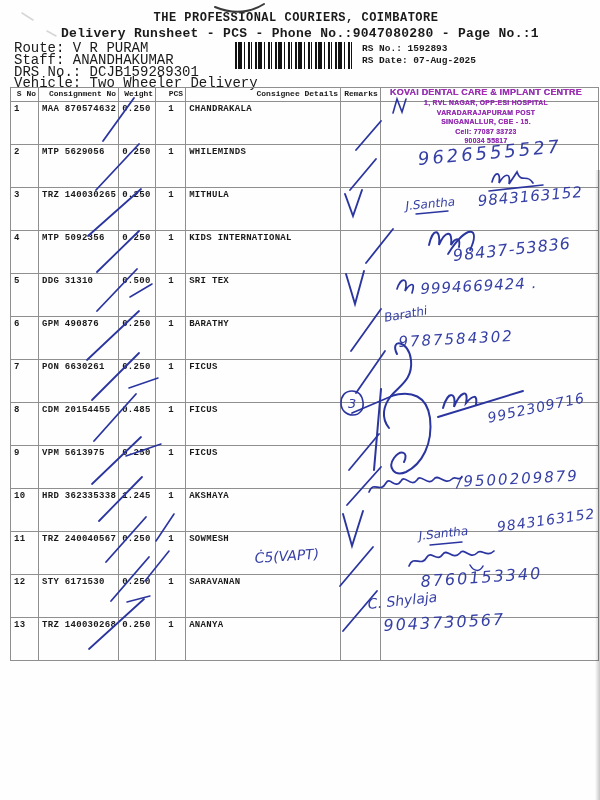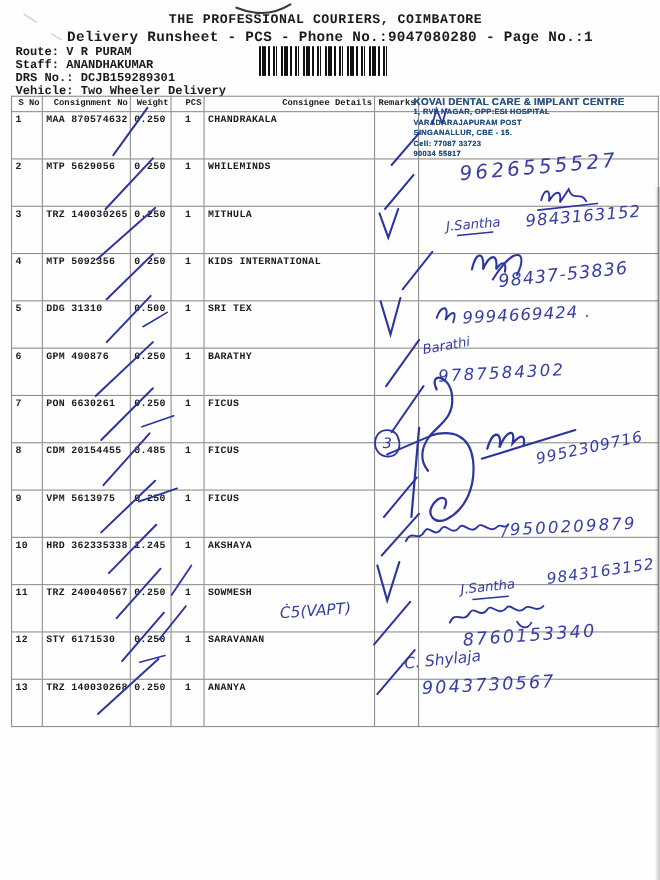--- a/index.html
+++ b/index.html
@@ -8,35 +8,35 @@
     background:#fefefe;overflow:hidden;
     font-family:"Liberation Mono","DejaVu Sans Mono",monospace;
     color:#1a1a1a;
   }
   .edge-shadow{position:absolute;right:0;top:170px;bottom:0;width:5px;
     background:linear-gradient(to right,rgba(0,0,0,0),rgba(0,0,0,.22));}
   .doc-title{position:absolute;top:11px;left:0;width:592px;text-align:center;
     font-size:12px;font-weight:bold;letter-spacing:.5px;}
   .doc-subtitle{position:absolute;top:26px;left:0;width:600px;text-align:center;
     font-size:13px;font-weight:bold;letter-spacing:.3px;}
-  .meta-left{position:absolute;left:14px;top:43px;font-size:11px;font-weight:bold;line-height:11.8px;}
+  .meta-left{position:absolute;left:14px;top:43px;font-size:14px;font-weight:normal;line-height:11.8px;}
   .meta-right{position:absolute;left:362px;top:43px;font-size:9.5px;font-weight:bold;line-height:11.8px;}
   .barcode{position:absolute;left:235px;top:42px;width:120px;height:27px;
     background:repeating-linear-gradient(90deg,
       #111 0 2px,#fff 2px 3px,#111 3px 7px,#fff 7px 9px,#111 9px 10px,#fff 10px 13px,
       #111 13px 15px,#fff 15px 16px,#111 16px 17px,#fff 17px 20px);}
   table.runsheet{position:absolute;left:10px;top:87px;border-collapse:collapse;table-layout:fixed;}
   table.runsheet th,table.runsheet td{border:1px solid #8f8f8f;vertical-align:top;
     padding:1px 2px;overflow:hidden;white-space:nowrap;}
   table.runsheet th{height:11px;font-size:8px;font-weight:bold;text-align:right;padding-left:3px;}
   table.runsheet td{height:39px;font-size:9px;font-weight:bold;letter-spacing:.3px;padding-top:2px;padding-left:3px;}
   td[data-name="cell-s_no"]{padding-left:4px;}
   td[data-name="cell-pcs"]{text-align:center;}
-  .stamp{position:absolute;left:376px;top:87px;width:220px;
-    color:#0c4a6e;font-family:"Liberation Sans","DejaVu Sans",sans-serif;
+  .stamp{position:absolute;left:376px;top:87px;width:220px;text-align:center;
+    color:#a21caf;font-family:"Liberation Sans","DejaVu Sans",sans-serif;
     opacity:.92;text-shadow:0 0 .6px #4a3aa8;pointer-events:none;}
   .stamp-title{font-size:9px;font-weight:bold;letter-spacing:.2px;white-space:nowrap;}
   .stamp-addr{font-size:6.8px;font-weight:bold;line-height:9.6px;letter-spacing:.3px;margin-top:1px;}
   .hw-layer{position:absolute;left:0;top:0;width:600px;height:800px;pointer-events:none;}
   .hw{position:absolute;font-family:"DejaVu Sans",sans-serif;font-style:italic;
     color:#2b35a0;white-space:nowrap;transform-origin:left top;opacity:.95;}
   svg.ink{position:absolute;left:0;top:0;pointer-events:none;}
 </style>
 </head>
 <body>
@@ -46,20 +46,24 @@
   <div class="doc-title" data-name="document-title">THE PROFESSIONAL COURIERS, COIMBATORE</div>
   <div class="doc-subtitle" data-name="document-subtitle">Delivery Runsheet - PCS - Phone No.:9047080280 - Page No.:1</div>
 
   <div class="meta-left" data-name="meta-left-block">
       <div data-name="meta-line">Route: V R PURAM</div>
       <div data-name="meta-line">Staff: ANANDHAKUMAR</div>
       <div data-name="meta-line">DRS No.: DCJB159289301</div>
       <div data-name="meta-line">Vehicle: Two Wheeler Delivery</div>
     </div>
   <div class="barcode" data-name="barcode"></div>
+  <div class="meta-right" data-name="meta-right-block">
+      <div data-name="meta-line">RS No.: 1592893</div>
+      <div data-name="meta-line">RS Date: 07-Aug-2025</div>
+    </div>
 
   <table class="runsheet" data-name="runsheet-table">
     <colgroup>
       <col style="width:28px">
         <col style="width:80px">
         <col style="width:37px">
       <col style="width:30px">
         <col style="width:155px">
         <col style="width:35px">
         <col style="width:218px">

